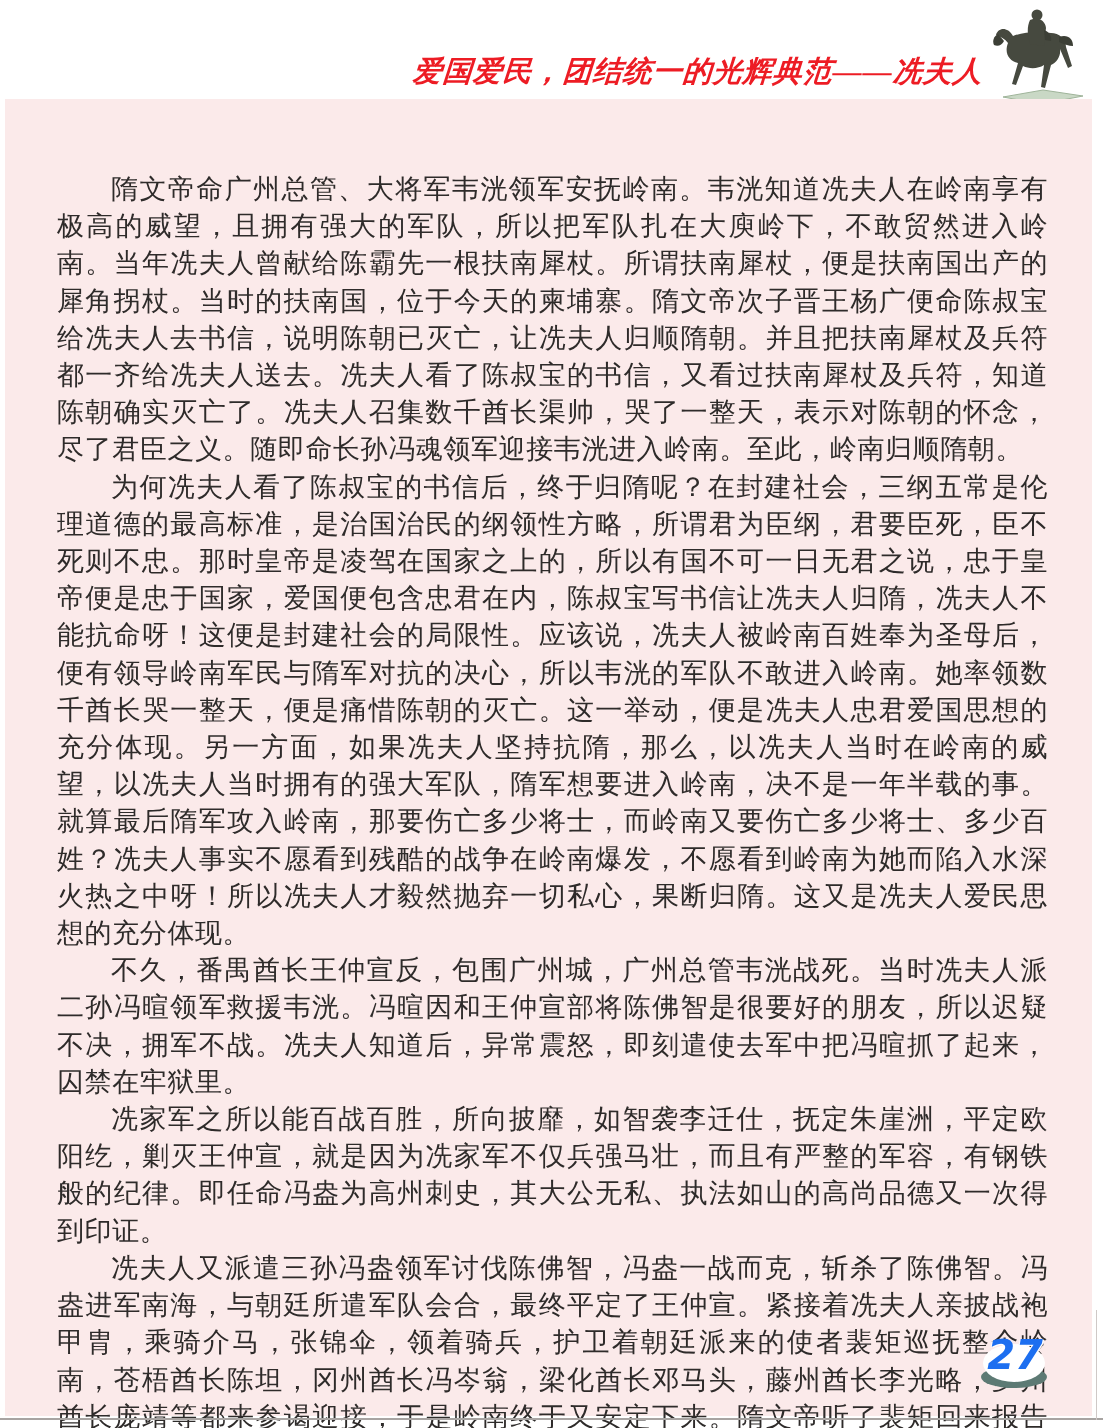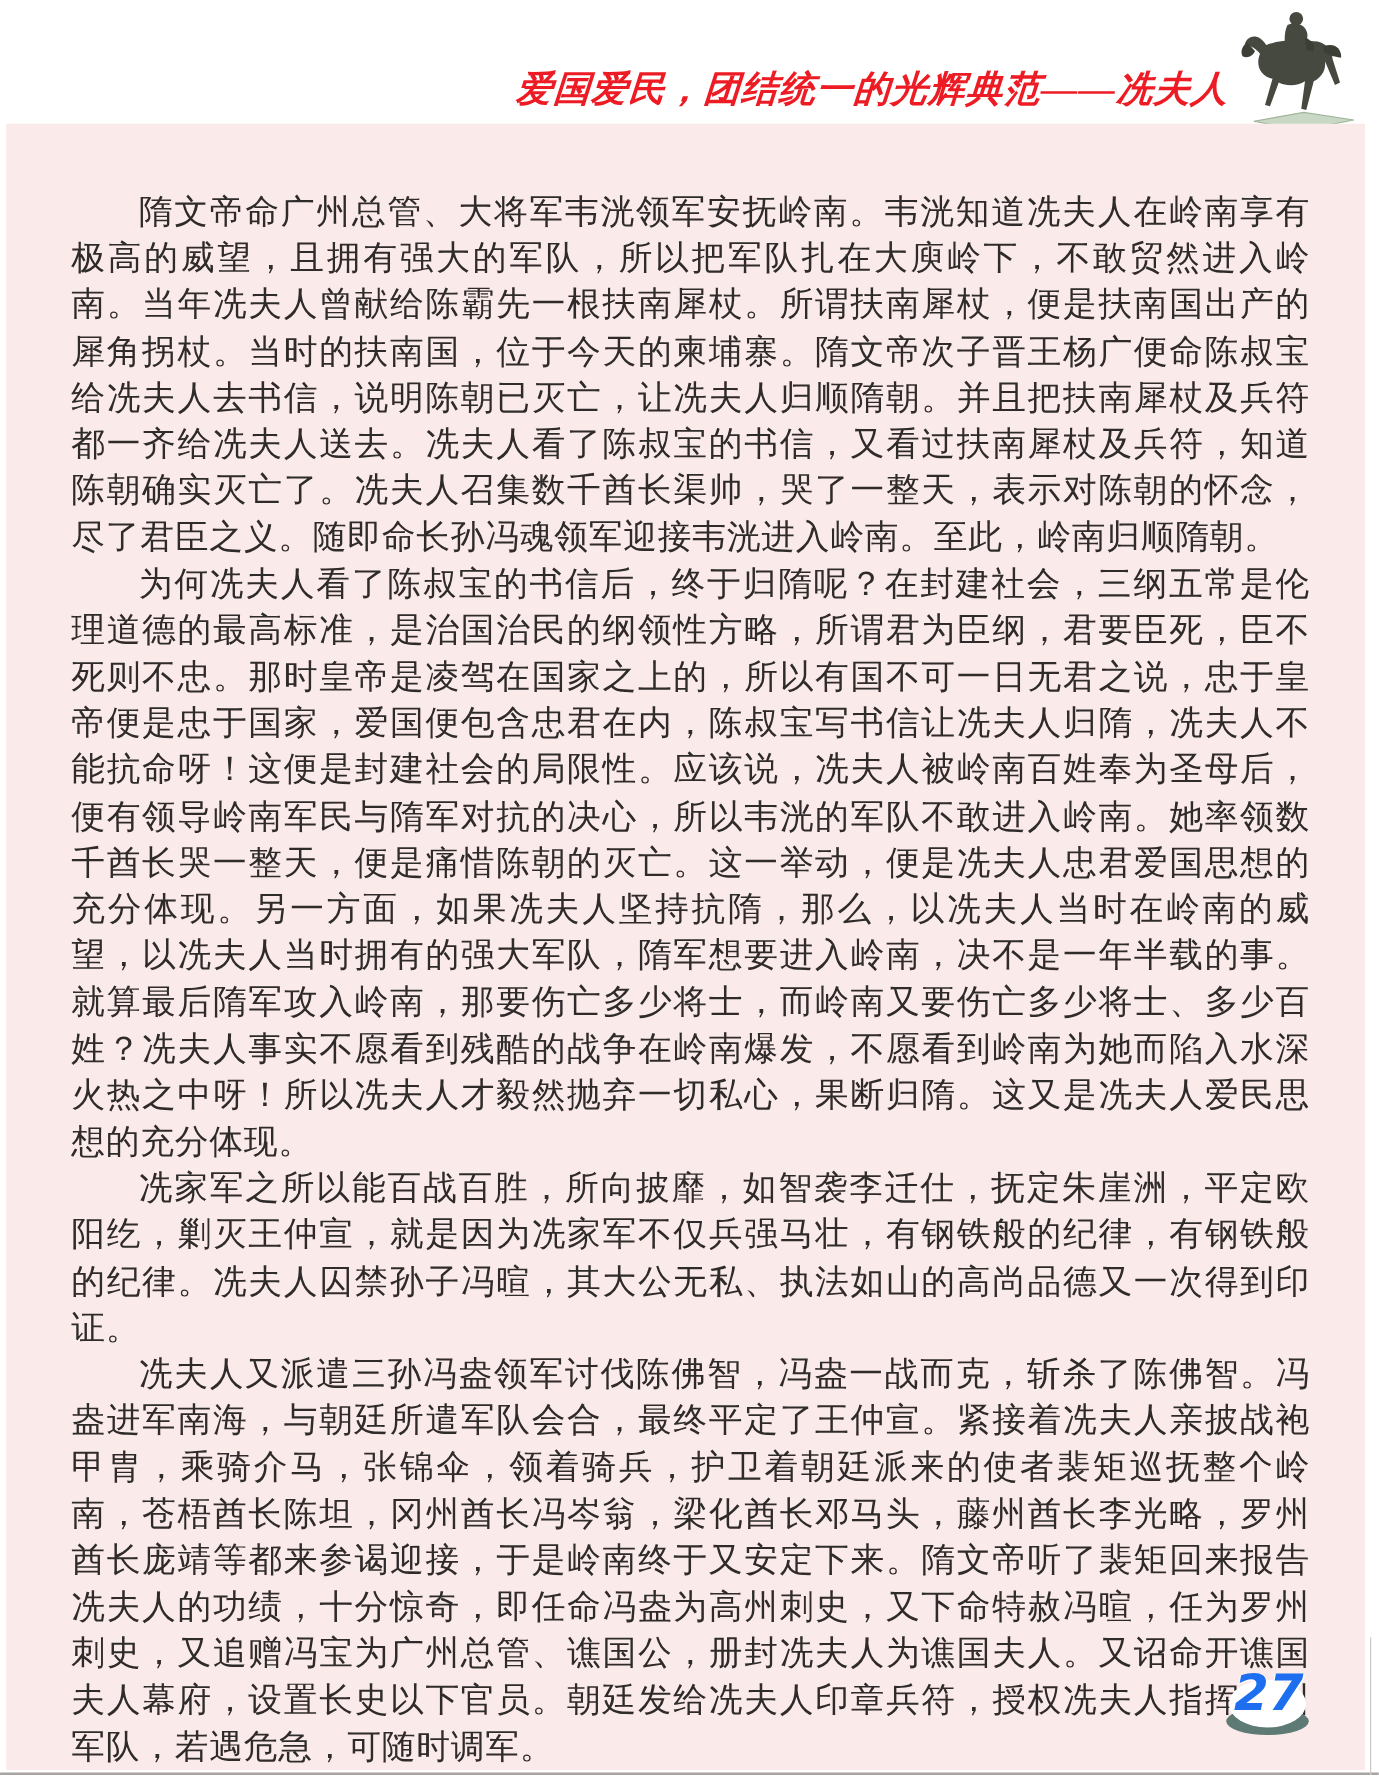--- a/index.html
+++ b/index.html
@@ -37,21 +37,21 @@
     height: 102px;
   }
   
   .panel {
     position: absolute;
     left: 5px;
     top: 99px;
     width: 1087px;
     height: 1317px;
     background: #fbeaea;
-    padding: 52px 44px 0 52px;
+    padding: 72px 44px 0 52px;
   }
   .panel p {
     font-size: 27px;
     line-height: 37.2px;
     letter-spacing: 0.6px;
     color: #2e2b2a;
     text-align: justify;
     text-justify: inter-character;
     text-indent: 2em;
   }
@@ -138,21 +138,22 @@
 
       <circle cx="52" cy="11" r="5.5" fill="#46493f"></circle>
       <path d="M45,16 C53,13 60,16 61,24 L59,42 L45,40 C42,31 42,22 45,16 Z" fill="#46493f"></path>
       <path d="M59,26 C64,28 67,32 66,37 L60,36 Z" fill="#3c3f36"></path>
     </svg>
   </div>
 
   <main class="panel">
     <p>隋文帝命广州总管、大将军韦洸领军安抚岭南。韦洸知道冼夫人在岭南享有极高的威望，且拥有强大的军队，所以把军队扎在大庾岭下，不敢贸然进入岭南。当年冼夫人曾献给陈霸先一根扶南犀杖。所谓扶南犀杖，便是扶南国出产的犀角拐杖。当时的扶南国，位于今天的柬埔寨。隋文帝次子晋王杨广便命陈叔宝给冼夫人去书信，说明陈朝已灭亡，让冼夫人归顺隋朝。并且把扶南犀杖及兵符都一齐给冼夫人送去。冼夫人看了陈叔宝的书信，又看过扶南犀杖及兵符，知道陈朝确实灭亡了。冼夫人召集数千酋长渠帅，哭了一整天，表示对陈朝的怀念，尽了君臣之义。随即命长孙冯魂领军迎接韦洸进入岭南。至此，岭南归顺隋朝。</p>
     <p>为何冼夫人看了陈叔宝的书信后，终于归隋呢？在封建社会，三纲五常是伦理道德的最高标准，是治国治民的纲领性方略，所谓君为臣纲，君要臣死，臣不死则不忠。那时皇帝是凌驾在国家之上的，所以有国不可一日无君之说，忠于皇帝便是忠于国家，爱国便包含忠君在内，陈叔宝写书信让冼夫人归隋，冼夫人不能抗命呀！这便是封建社会的局限性。应该说，冼夫人被岭南百姓奉为圣母后，便有领导岭南军民与隋军对抗的决心，所以韦洸的军队不敢进入岭南。她率领数千酋长哭一整天，便是痛惜陈朝的灭亡。这一举动，便是冼夫人忠君爱国思想的充分体现。另一方面，如果冼夫人坚持抗隋，那么，以冼夫人当时在岭南的威望，以冼夫人当时拥有的强大军队，隋军想要进入岭南，决不是一年半载的事。就算最后隋军攻入岭南，那要伤亡多少将士，而岭南又要伤亡多少将士、多少百姓？冼夫人事实不愿看到残酷的战争在岭南爆发，不愿看到岭南为她而陷入水深火热之中呀！所以冼夫人才毅然抛弃一切私心，果断归隋。这又是冼夫人爱民思想的充分体现。</p>
-    <p>冼家军之所以能百战百胜，所向披靡，如智袭李迁仕，抚定朱崖洲，平定欧阳纥，剿灭王仲宣，就是因为冼家军不仅兵强马壮，有钢铁般的纪律，有钢铁般的纪律。冼夫人囚禁孙子冯暄，其大公无私、执法如山的高尚品德又一次得到印证。</p>
+    <p>不久，番禺酋长王仲宣反，包围广州城，广州总管韦洸战死。当时冼夫人派二孙冯暄领军救援韦洸。冯暄因和王仲宣部将陈佛智是很要好的朋友，所以迟疑不决，拥军不战。冼夫人知道后，异常震怒，即刻遣使去军中把冯暄抓了起来，囚禁在牢狱里。</p>
+    <p>冼家军之所以能百战百胜，所向披靡，如智袭李迁仕，抚定朱崖洲，平定欧阳纥，剿灭王仲宣，就是因为冼家军不仅兵强马壮，而且有严整的军容，有钢铁般的纪律。即任命冯盎为高州刺史，其大公无私、执法如山的高尚品德又一次得到印证。</p>
     <p>冼夫人又派遣三孙冯盎领军讨伐陈佛智，冯盎一战而克，斩杀了陈佛智。冯盎进军南海，与朝廷所遣军队会合，最终平定了王仲宣。紧接着冼夫人亲披战袍甲胄，乘骑介马，张锦伞，领着骑兵，护卫着朝廷派来的使者裴矩巡抚整个岭南，苍梧酋长陈坦，冈州酋长冯岑翁，梁化酋长邓马头，藤州酋长李光略，罗州酋长庞靖等都来参谒迎接，于是岭南终于又安定下来。隋文帝听了裴矩回来报告冼夫人的功绩，十分惊奇，即任命冯盎为高州刺史，又下命特赦冯暄，任为罗州刺史，又追赠冯宝为广州总管、谯国公，册封冼夫人为谯国夫人。又诏命开谯国夫人幕府，设置长史以下官员。朝廷发给冼夫人印章兵符，授权冼夫人指挥六州军队，若遇危急，可随时调军。</p>
 
   </main>
 
   <div class="pagenum-badge">
     <div class="pagenum-crescent"></div>
     <div class="pagenum-oval"></div>
     <div class="pagenum-text">27</div>
   </div>
 

